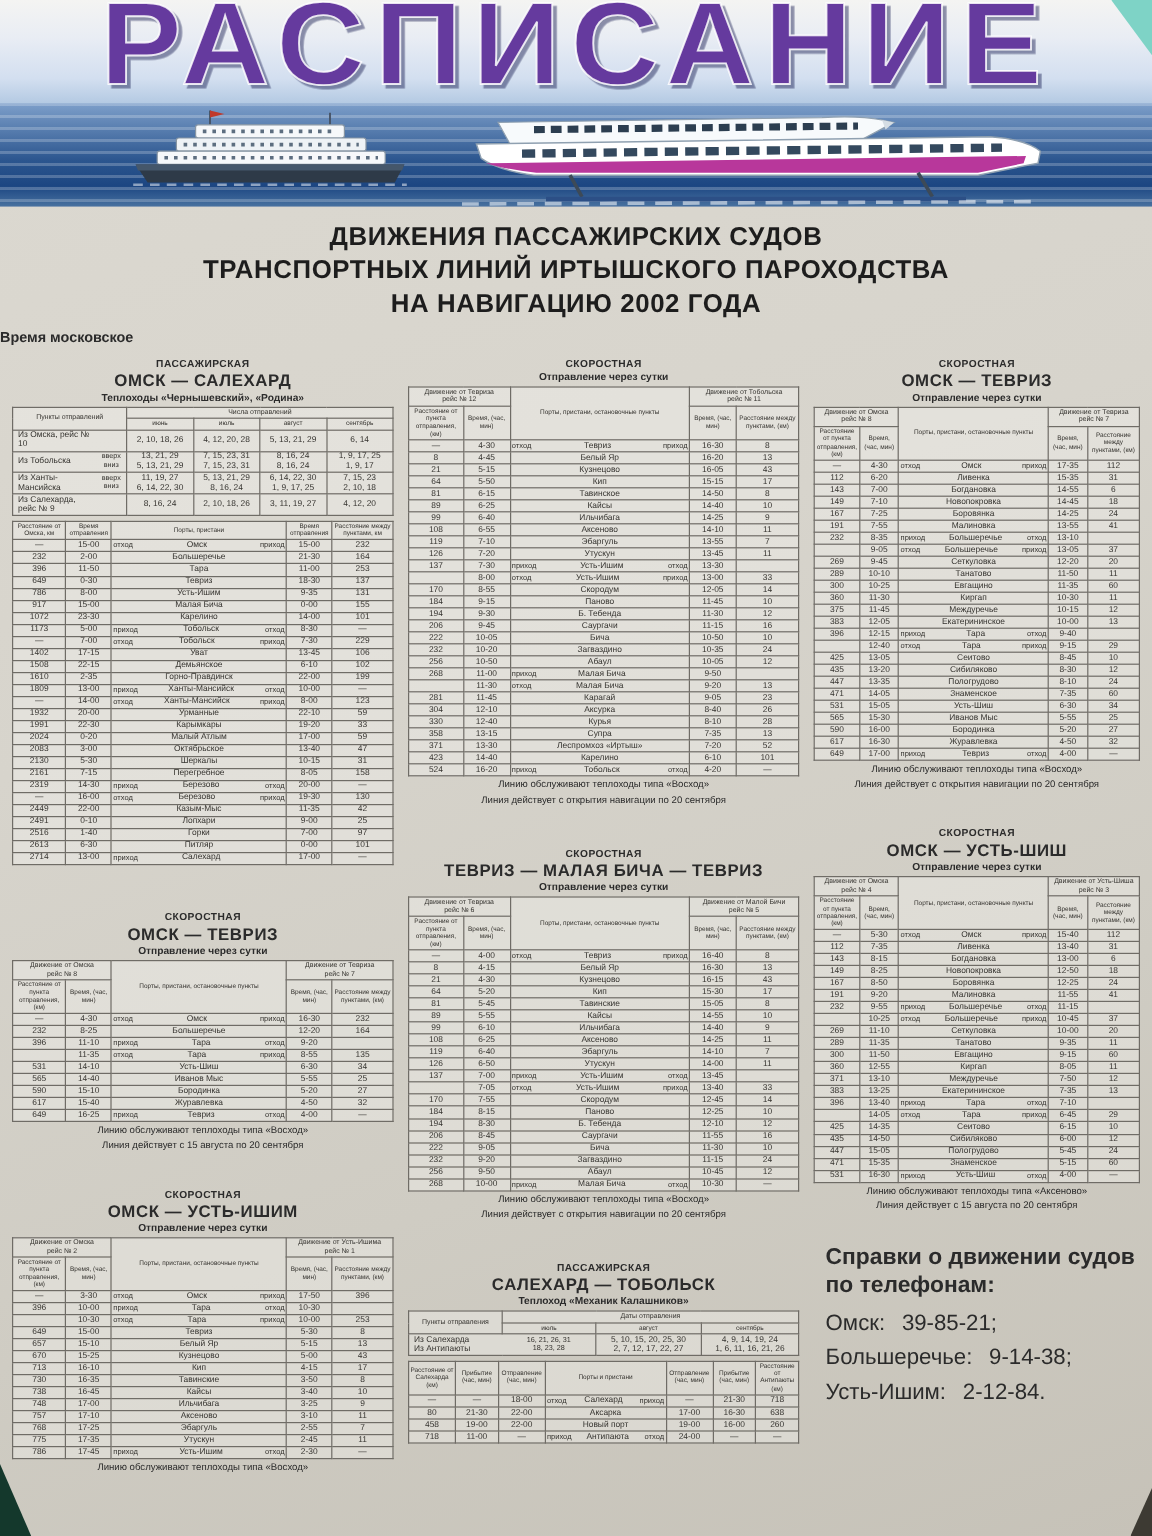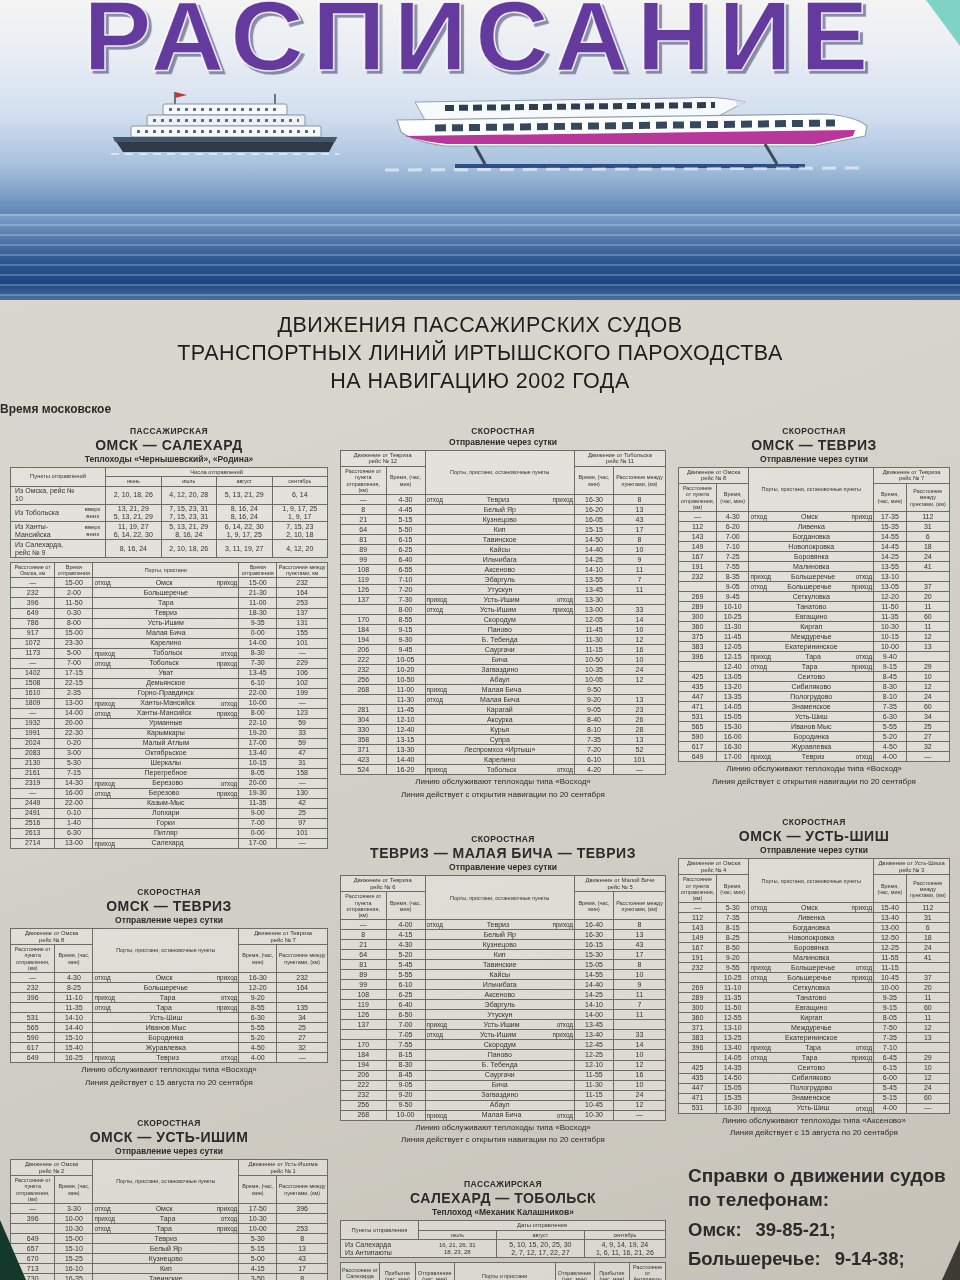--- a/index.html
+++ b/index.html
@@ -1,32 +1,32 @@
 <!DOCTYPE html>
 <html lang="ru"><head>
 <meta charset="utf-8">
 <style>
   html,body{margin:0;padding:0;background:#a9a59c;font-family:"Liberation Sans",sans-serif;}
   .poster{position:relative;width:960px;height:1280px;margin:0 auto;overflow:hidden;
     background:linear-gradient(160deg,#dcd9d1 0%,#d7d4cc 40%,#cfccc3 70%,#c6c2b8 100%);color:#2b2b2b;}
   
-  .banner{position:relative;height:300px;overflow:hidden;
+  .banner{position:relative;height:172px;overflow:hidden;
     background:linear-gradient(180deg,#f4f4f2 0%,#e9edf4 18%,#d3dff0 38%,#a7c1dd 55%,#5d85b6 72%,#24508d 86%,#2f5c99 100%);}
   .banner-title{margin-top:-20px;text-align:center;font-size:98px;font-weight:bold;letter-spacing:8px;
     transform:scaleX(1.04);transform-origin:center top;white-space:nowrap;
     color:#653a9e;-webkit-text-stroke:1.5px rgba(255,255,255,.85);
     filter:drop-shadow(3px 3px 0 rgba(15,20,75,.45));}
   .water{position:absolute;left:0;bottom:0;width:100%;height:86px;
     background:repeating-linear-gradient(180deg,rgba(255,255,255,.22) 0 2px,rgba(255,255,255,0) 2px 10px),
     linear-gradient(180deg,#7d9fca 0%,#2c568f 55%,#1c4682 80%,#48719f 100%);}
   .ship{position:absolute;}
   .ship-left{left:105px;top:90px;width:240px;}
   .ship-right{left:385px;top:84px;width:490px;}
   
-  .main-title{margin:12px 30px 2px;text-align:center;font-weight:normal;font-size:21.5px;line-height:1.3;
+  .main-title{margin:12px 30px 2px;text-align:center;font-weight:bold;font-size:21.5px;line-height:1.3;
     letter-spacing:.5px;color:#1d1d1d;white-space:pre-line;}
   .tz-note{text-align:left;font-weight:bold;font-size:12px;padding:4px 42px 2px 0;}
   
   .cols{display:flex;align-items:flex-start;padding:2px 10px 0;gap:12px;}
   .col1{width:318px;flex:none;}
   .col2{width:326px;flex:none;}
   .col3{flex:1;min-width:0;}
   
   .tbl{margin-top:6px;}
   .cat{text-align:center;font-weight:bold;font-size:8.5px;letter-spacing:.4px;}
@@ -44,21 +44,21 @@
   .st .nm{flex:1;text-align:center;}
   .st .suf{flex:none;min-width:17px;text-align:right;font-size:6.3px;}
   .note{text-align:center;font-weight:normal;font-size:8px;line-height:1.3;margin-top:2px;}
   .gap4{height:4px;}
   .dates td:first-child{text-align:left;padding-left:4px;}
   .dates td:nth-child(2){border-left:none;font-size:6px;}
   .dates td:first-child{border-right:none;}
   
   .phones{margin:26px 4px 0 10px;}
   .ph-head{font-weight:bold;font-size:19px;line-height:1.25;white-space:pre-line;}
-  .ph-row{font-weight:bold;font-size:18.5px;margin-top:7px;}
+  .ph-row{font-weight:normal;font-size:18.5px;margin-top:7px;}
   .ph-row .num{margin-left:14px;}
   
   .corner{position:absolute;}
   .corner-tr{right:0;top:0;width:34px;height:46px;background:#7ed3c6;clip-path:polygon(100% 0,0 0,100% 100%);}
   .corner-bl{left:0;bottom:0;width:26px;height:60px;background:#14382c;clip-path:polygon(0 0,0 100%,100% 100%);}
   .corner-br{right:0;bottom:0;width:18px;height:40px;background:#3d3a33;clip-path:polygon(100% 0,0 100%,100% 100%);}
 </style>
 </head>
 <body>
 

